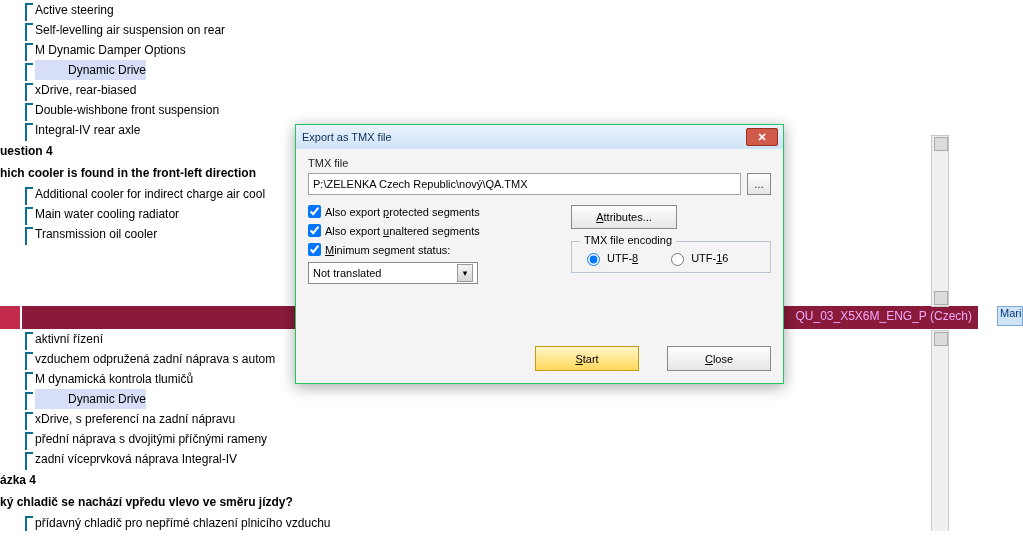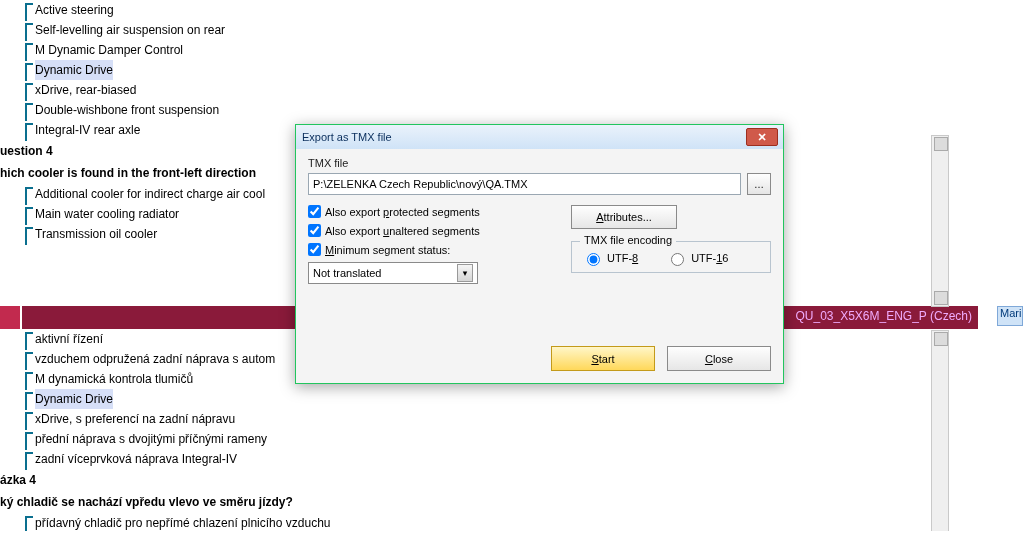--- a/index.html
+++ b/index.html
@@ -35,20 +35,21 @@
     width: 6px;
     height: 16px;
     border-top: 2px solid #0a6f8f;
     border-left: 2px solid #0a6f8f;
     margin-right: 2px;
     position: relative;
     top: 2px;
   }
   .doc-item.hl .text {
     background: #d6dff7;
+    padding-left: 33px;
   }
   .heading {
     margin-left: 0px;
     font-weight: bold;
     line-height: 22px;
   }
   .divider-bar {
     position: absolute;
     left: 0;
     top: 306px;
@@ -226,21 +227,21 @@
   }
   .radios {
     display: flex;
     gap: 28px;
   }
   .dlg-buttons {
     position: absolute;
     right: 12px;
     bottom: 12px;
     display: flex;
-    gap: 12px;
+    gap: 28px;
   }
   .btn {
     width: 102px;
     height: 23px;
     border: 1px solid #8a8a8a;
     display: flex; align-items: center; justify-content: center;
     font-size: 11px;
   }
   .btn.start {
     background: linear-gradient(#fff6c8, #ffd85a);
@@ -260,21 +261,21 @@
       <div class="doc-item">
         <span class="marker"></span>
         <span class="text">Active steering</span>
       </div>
       <div class="doc-item">
         <span class="marker"></span>
         <span class="text">Self-levelling air suspension on rear</span>
       </div>
       <div class="doc-item">
         <span class="marker"></span>
-        <span class="text">M Dynamic Damper Control</span>
+        <span class="text">M Dynamic Damper Options</span>
       </div>
       <div class="doc-item hl">
         <span class="marker"></span>
         <span class="text">Dynamic Drive</span>
       </div>
       <div class="doc-item">
         <span class="marker"></span>
         <span class="text">xDrive, rear-biased</span>
       </div>
       <div class="doc-item">

